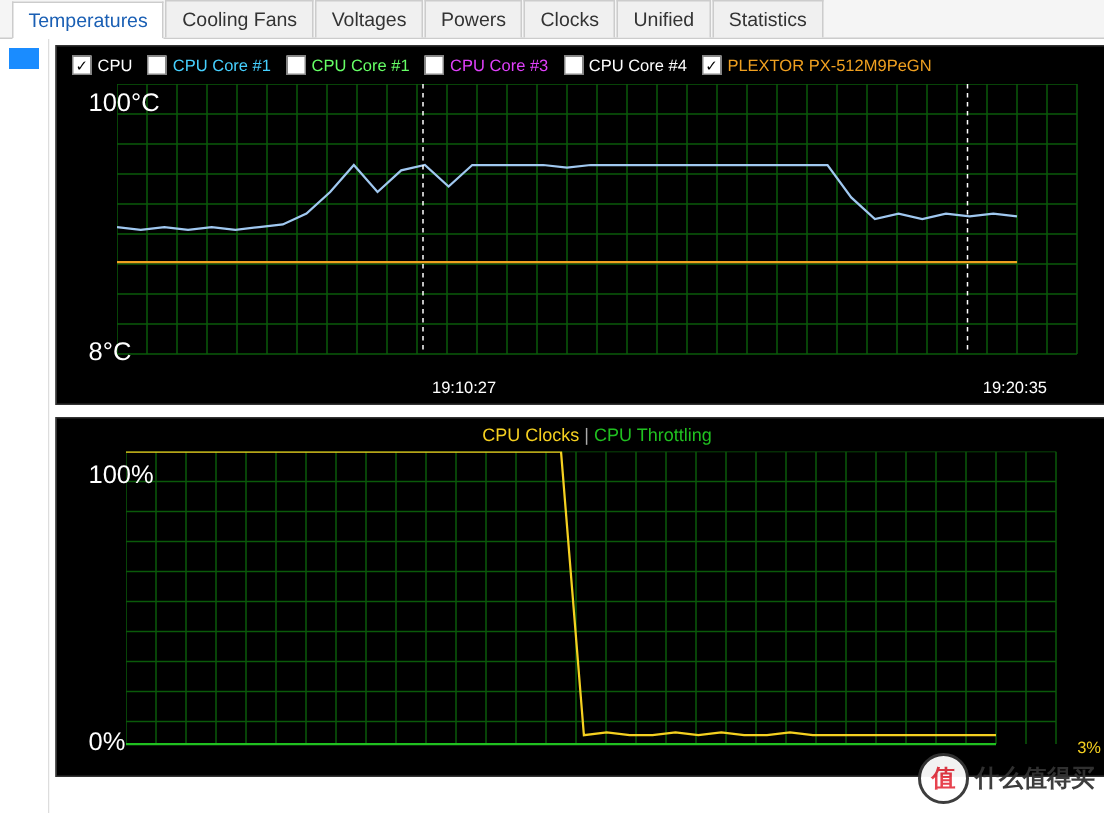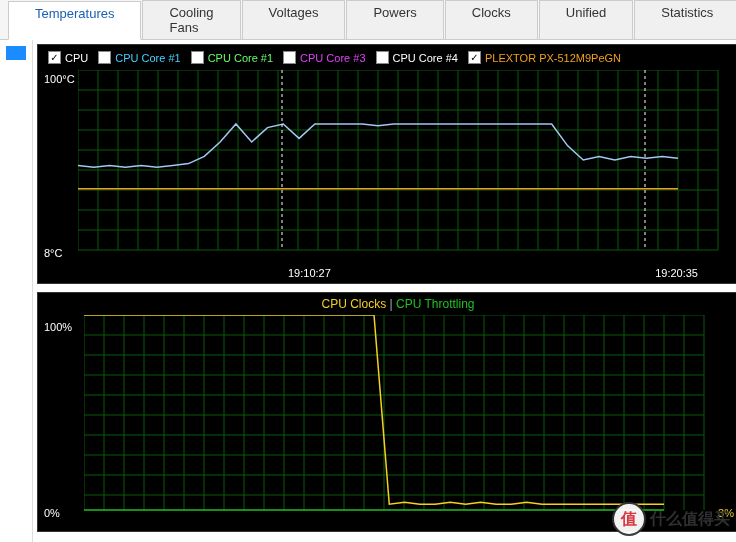--- a/index.html
+++ b/index.html
@@ -11,21 +11,21 @@
     height: 542px;
     overflow: hidden;
   }
   .tabs {
     display: flex;
     border-bottom: 1px solid #ccc;
     background: #f5f5f5;
     padding-left: 8px;
   }
   .tab {
-    padding: 4px 26px;
+    padding: 4px 10px;
     font-size: 13px;
     color: #333;
     cursor: pointer;
     background: #f0f0f0;
     border: 1px solid #ccc;
     border-bottom: none;
     margin-right: 1px;
   }
   .tab.active {
     background: #fff;
@@ -91,23 +91,23 @@
     color: #000;
   }
   .legend-bottom {
     text-align: center;
     padding: 4px;
     font-size: 12px;
   }
   svg.grid { display: block; }
   .y-labels {
     position: absolute;
-    left: 6px;
+    left: 21px;
     color: #fff;
-    font-size: 11px;
+    font-size: 17px;
   }
   .x-labels {
     position: absolute;
     bottom: 4px;
     color: #fff;
     font-size: 11px;
   }
   .end-label {
     position: absolute;
     right: 4px;

